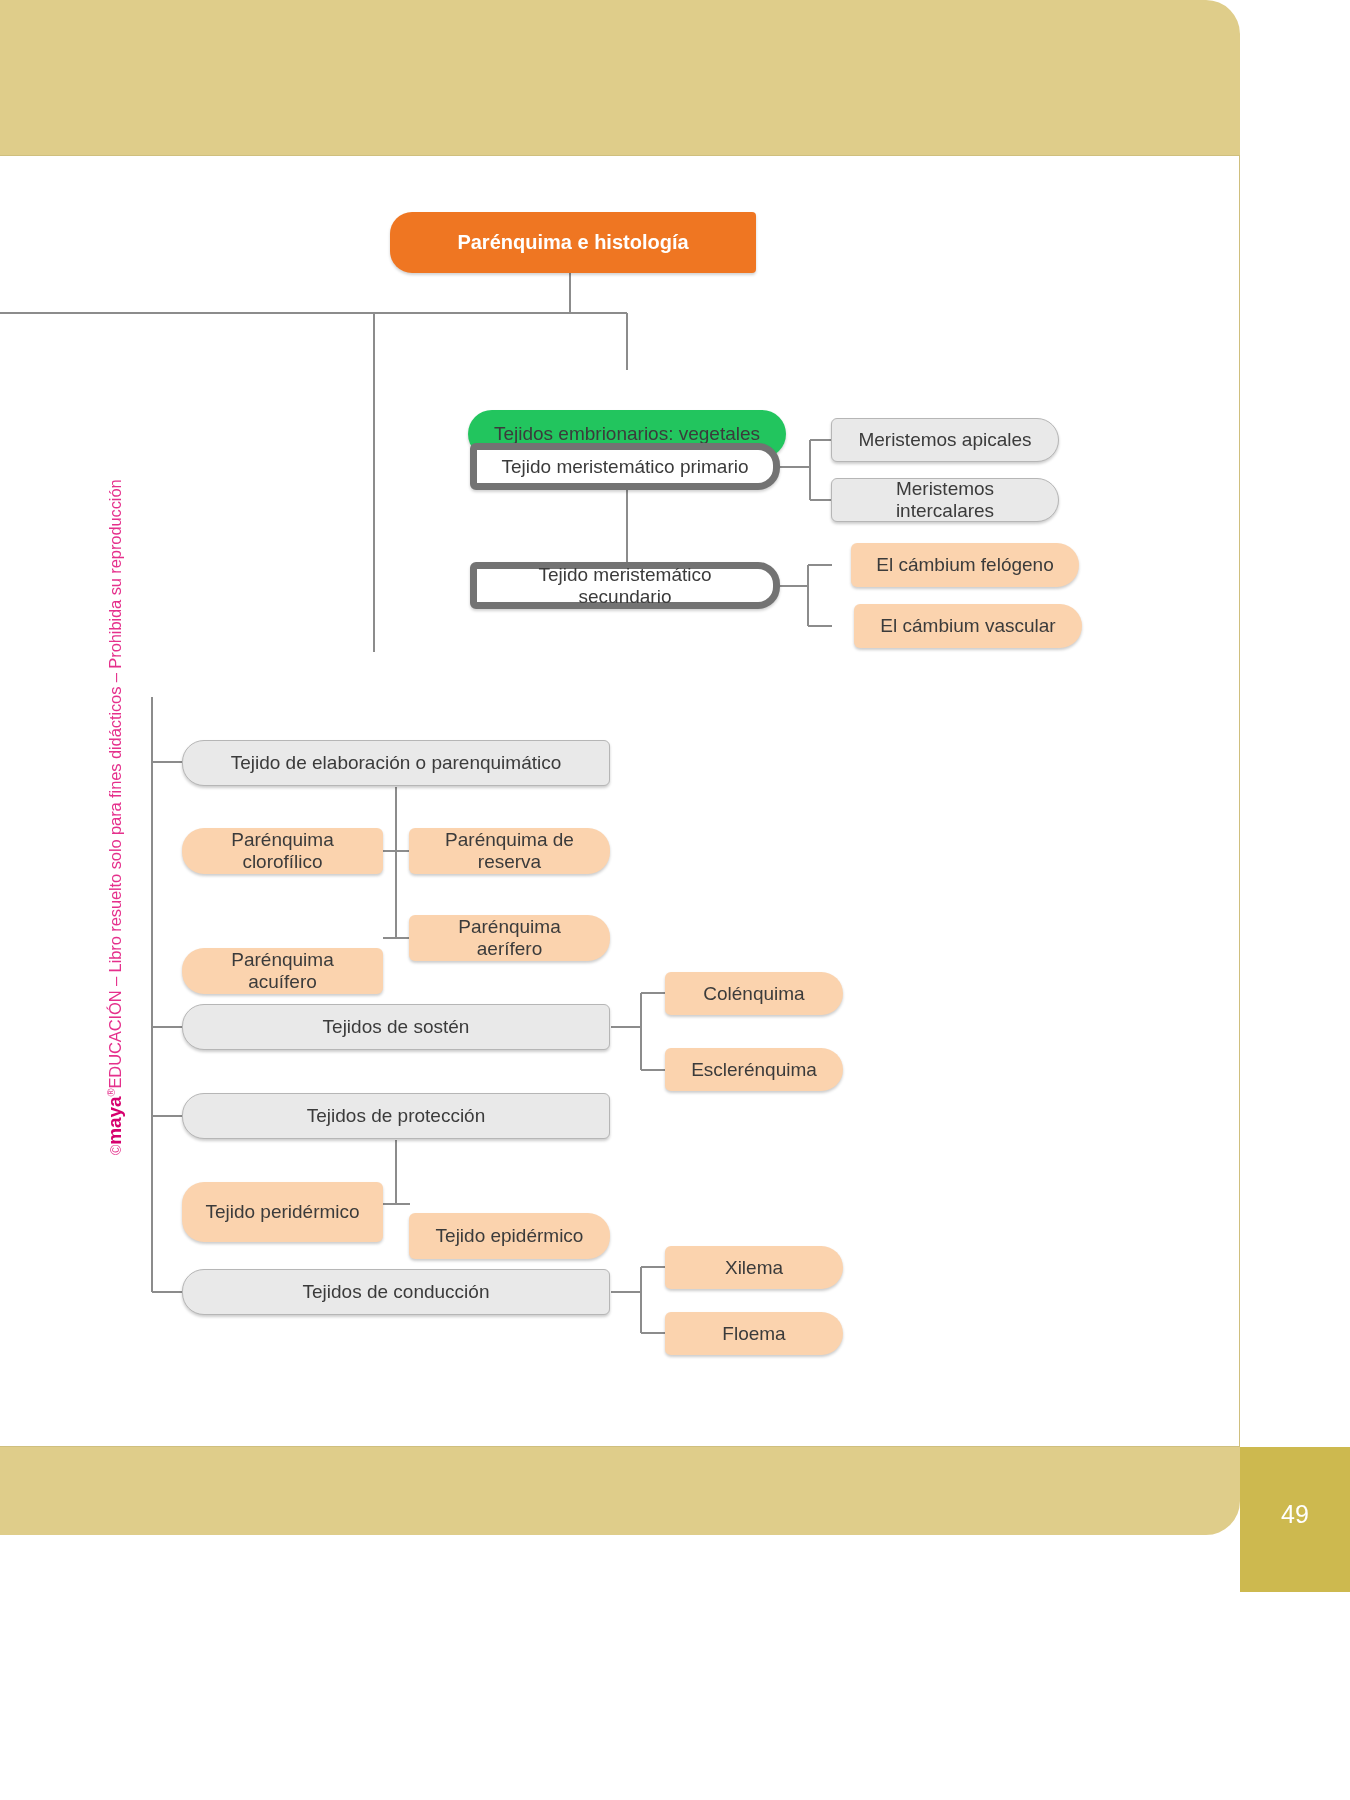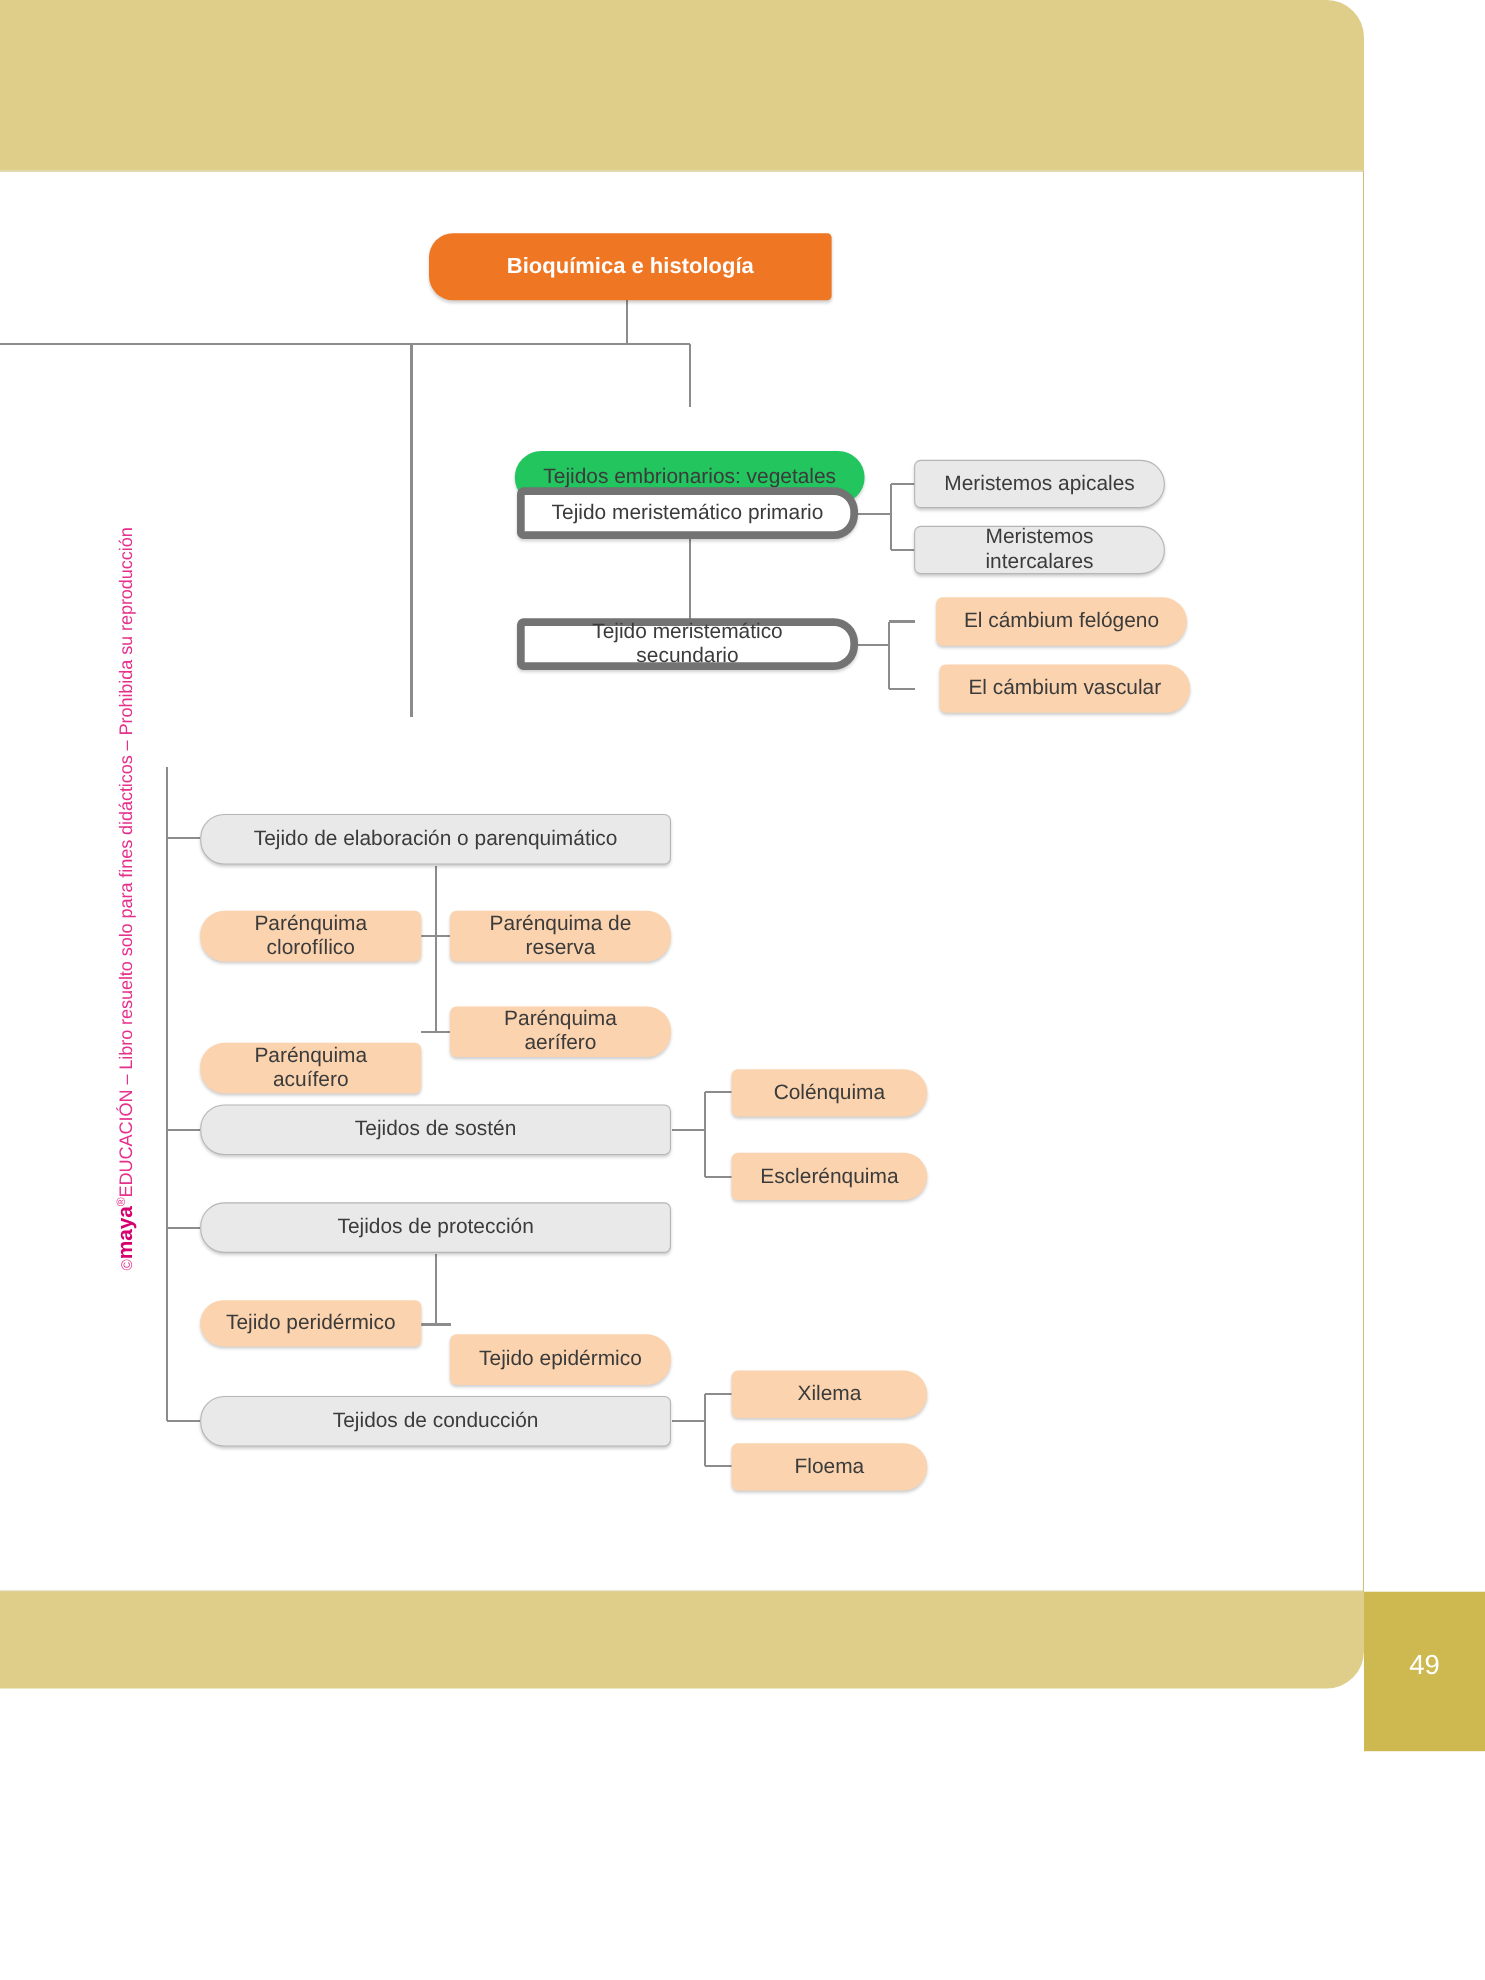--- a/index.html
+++ b/index.html
@@ -189,21 +189,21 @@
       <line x1="396" y1="1140" x2="396" y2="1204"></line>
       <line x1="383" y1="1204" x2="410" y2="1204"></line>
 
       <line x1="611" y1="1292" x2="641" y2="1292"></line>
       <line x1="641" y1="1267" x2="641" y2="1333"></line>
       <line x1="641" y1="1267" x2="666" y2="1267"></line>
       <line x1="641" y1="1333" x2="666" y2="1333"></line>
     </g>
   </svg>
 
-  <div class="node title" style="left:390px; top:212px; width:366px; height:61px;">Bioquímica e histología</div>
+  <div class="node title" style="left:390px; top:212px; width:366px; height:61px;">Parénquima e histología</div>
 
   <div class="node tan" style="left:468px; top:370px; width:318px; height:48px;">Tejidos embrionarios: vegetales</div>
 
   <div class="node white" style="left:470px; top:443px; width:310px; height:47px;">Tejido meristemático primario</div>
 
   <div class="node grey-r" style="left:831px; top:418px; width:228px; height:44px;">Meristemos apicales</div>
 
   <div class="node grey-r" style="left:831px; top:478px; width:228px; height:44px;">Meristemos intercalares</div>
 
   <div class="node white" style="left:470px; top:562px; width:310px; height:47px;">Tejido meristemático secundario</div>
@@ -224,21 +224,21 @@
   <div class="node peach-r" style="left:409px; top:915px; width:201px; height:46px;">Parénquima aerífero</div>
 
   <div class="node grey" style="left:182px; top:1004px; width:428px; height:46px;">Tejidos de sostén</div>
 
   <div class="node peach-r" style="left:665px; top:972px; width:178px; height:43px;">Colénquima</div>
 
   <div class="node peach-r" style="left:665px; top:1048px; width:178px; height:43px;">Esclerénquima</div>
 
   <div class="node grey" style="left:182px; top:1093px; width:428px; height:46px;">Tejidos de protección</div>
 
-  <div class="node peach" style="left:182px; top:1182px; width:201px; height:42px;">Tejido peridérmico</div>
+  <div class="node peach" style="left:182px; top:1182px; width:201px; height:60px;">Tejido peridérmico</div>
 
   <div class="node peach-r" style="left:409px; top:1182px; width:201px; height:46px;margin-top:31px;">Tejido epidérmico</div>
 
   <div class="node grey" style="left:182px; top:1269px; width:428px; height:46px;">Tejidos de conducción</div>
 
   <div class="node peach-r" style="left:665px; top:1246px; width:178px; height:43px;">Xilema</div>
 
   <div class="node peach-r" style="left:665px; top:1312px; width:178px; height:43px;">Floema</div>
 
 </div>

